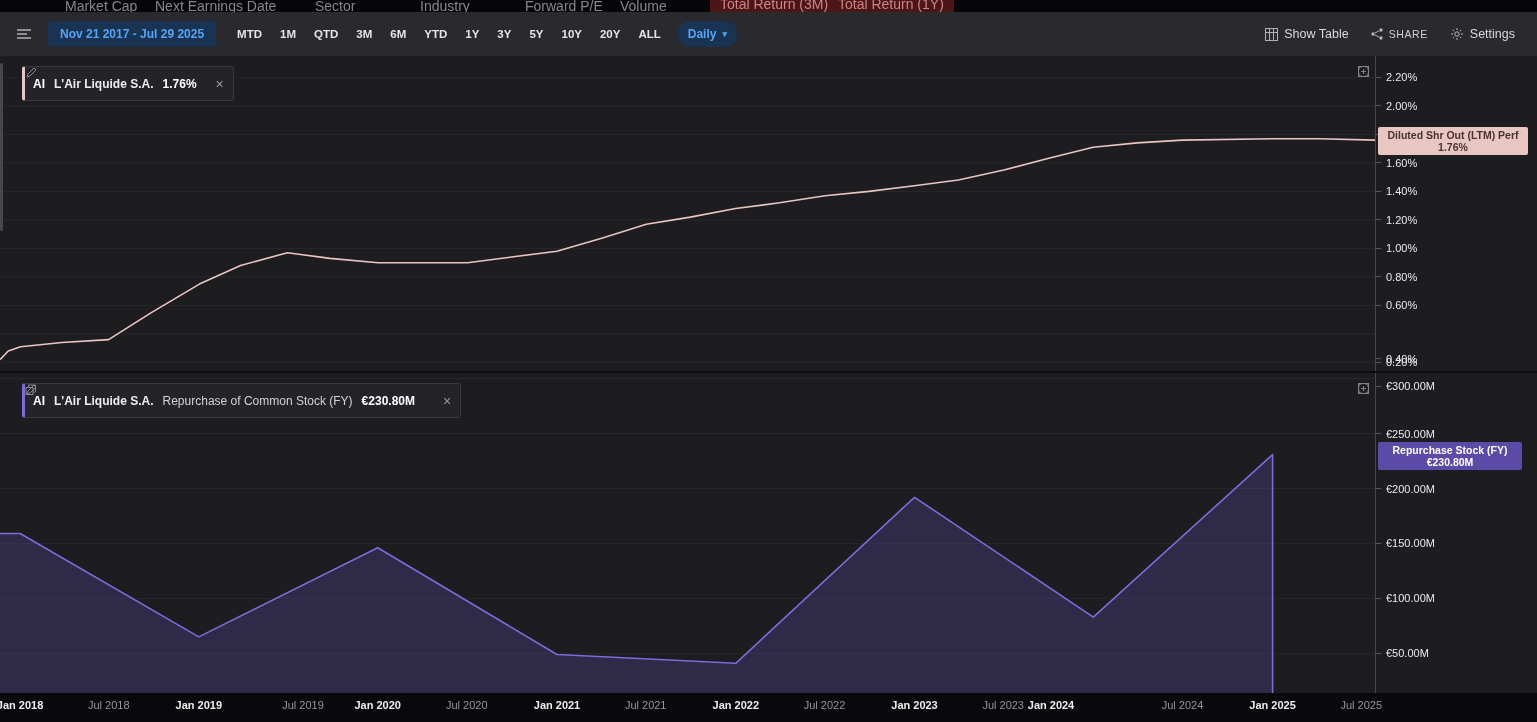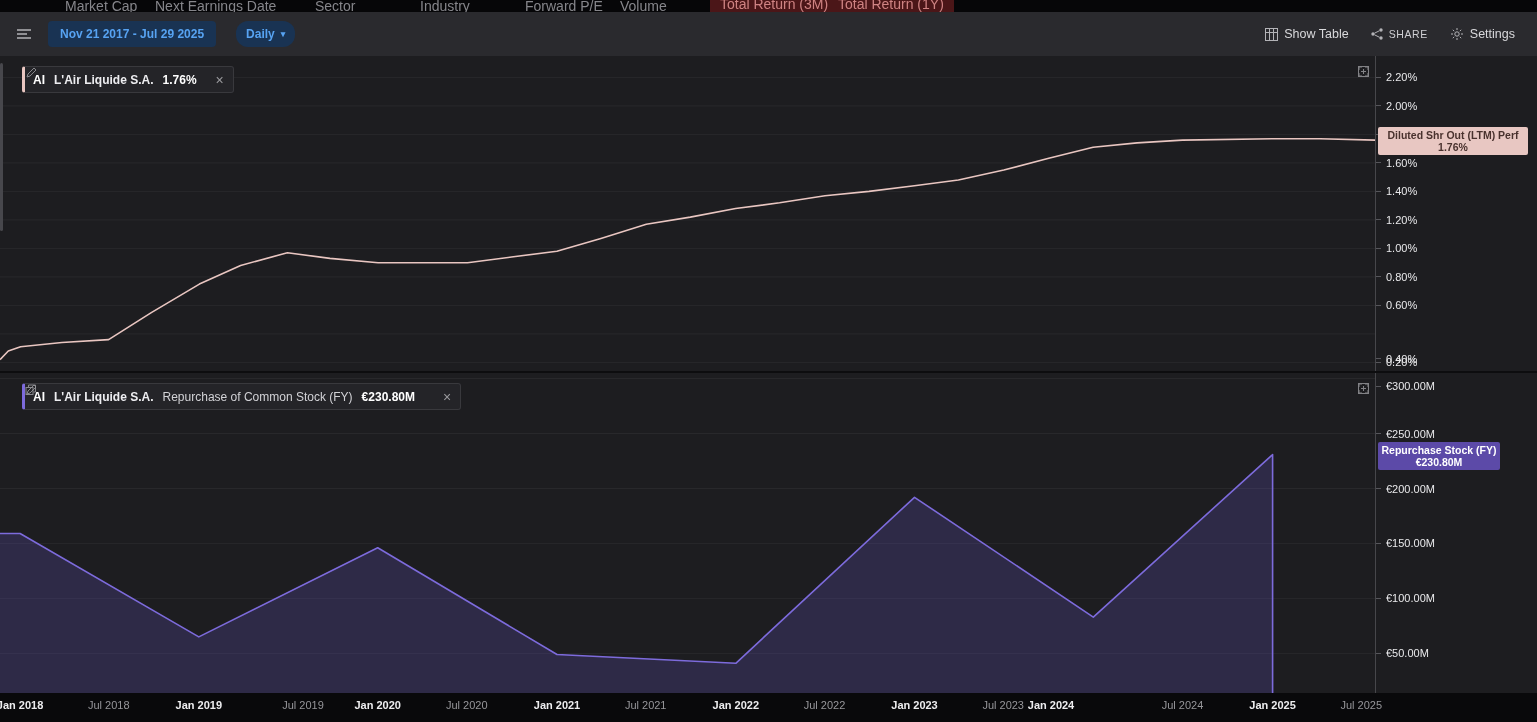--- a/index.html
+++ b/index.html
@@ -32,21 +32,21 @@
             background:none; border:none; cursor:pointer; font-family:inherit; white-space:nowrap; }
   .share-btn { font-size:10.5px; letter-spacing:.6px; color:#cfcfd3; }
 
   
   .panel { position:absolute; left:0; width:1375px; background:#1d1d20; overflow:hidden; }
   .panel-0 { top:56px; height:315px; }
   .panel-1 { top:373px; height:320px; }
   .panel svg { position:absolute; left:0; top:0; }
   .sep { position:absolute; top:371px; left:0; width:100%; height:2px; background:#0d0d0f; z-index:3; }
 
-  .chip { position:absolute; left:22px; top:10px; height:27px; display:flex; align-items:center;
+  .chip { position:absolute; left:22px; top:10px; height:35px; display:flex; align-items:center;
           gap:9px; background:#242428; border:1px solid #39393d; border-left:3px solid;
           border-radius:3px; padding:0 9px 0 8px; z-index:3; white-space:nowrap; }
   .chip-top { border-left-color:#e9c6c1; }
   .chip-bot { border-left-color:#7d6bdc; }
   .chip-ticker  { font-weight:bold; color:#ffffff; font-size:12px; }
   .chip-company { font-weight:bold; color:#ededf0; font-size:12px; }
   .chip-metric  { color:#d2d2d6; font-size:12px; }
   .chip-value   { font-weight:bold; color:#ffffff; font-size:12px; }
   .chip-icon { display:flex; opacity:.85; cursor:pointer; }
   .chip-close { color:#9a9a9e; font-size:14px; line-height:14px; margin-left:1px; cursor:pointer; }
@@ -58,21 +58,21 @@
   .gutter { position:absolute; left:1375px; top:56px; width:162px; height:637px;
             background:#1d1d20; border-left:1px solid #47474b; }
   .gutter-panel { position:absolute; left:0; width:100%; }
   .ytick { position:absolute; left:0; display:flex; align-items:center; gap:5px;
            transform:translateY(-50%); z-index:1; }
   .ytick .dash { width:5px; height:1px; background:#56565b; }
   .ytick-label { font-size:11px; color:#e9e9eb; }
   .axis-badge { position:absolute; left:2px; width:150px; z-index:2; text-align:center;
                 border-radius:2px; padding:2px 0; font-size:10.5px; font-weight:bold; line-height:12px; }
   .badge-pink   { background:#e8c7c2; color:#49322e; }
-  .badge-purple { background:#5c4aa8; color:#ffffff; width:122px; }
+  .badge-purple { background:#5c4aa8; color:#ffffff; width:144px; }
 
   
   .xaxis { position:absolute; left:0; top:693px; width:100%; height:29px;
            background:#09090b; overflow:hidden; }
   .xtick { position:absolute; top:6px; transform:translateX(-50%); font-size:11px;
            color:#96969a; white-space:nowrap; }
   .xtick.strong { color:#ededef; font-weight:bold; }
 
   .left-scrollbar { position:absolute; left:0; top:63px; width:3px; height:168px;
                     background:#47474c; border-radius:2px; z-index:6; cursor:grab; }
@@ -95,20 +95,34 @@
       <span class="strip-item hl" style="left: 828px;">Total Return (1Y)</span>
     </div>
 
   <div class="toolbar">
     <span class="menu-icon">
       <svg width="16" height="14" viewBox="0 0 16 14">
           <path d="M1 3h14M1 7h10M1 11h14" stroke="#b3b3b7" stroke-width="1.6" fill="none"></path>
         </svg>
     </span>
     <button class="date-btn">Nov 21 2017 - Jul 29 2025</button>
+    <div class="ranges">
+        <button class="range-btn">MTD</button>
+        <button class="range-btn">1M</button>
+        <button class="range-btn">QTD</button>
+        <button class="range-btn">3M</button>
+        <button class="range-btn">6M</button>
+        <button class="range-btn">YTD</button>
+        <button class="range-btn">1Y</button>
+        <button class="range-btn">3Y</button>
+        <button class="range-btn">5Y</button>
+        <button class="range-btn">10Y</button>
+        <button class="range-btn">20Y</button>
+        <button class="range-btn">ALL</button>
+      </div>
     <button class="freq-btn">
       <span>Daily</span>
       <span class="chev">▾</span>
     </button>
     <div class="toolbar-right">
       <button class="tb-btn">
         <span style="display:flex">
           <svg width="13" height="13" viewBox="0 0 13 13" fill="none" stroke="#b3b3b7">
               <rect x="0.5" y="0.5" width="12" height="12"></rect>
               <path d="M0.5 4.5h12M4.5 0.5v12M8.5 0.5v12"></path>

